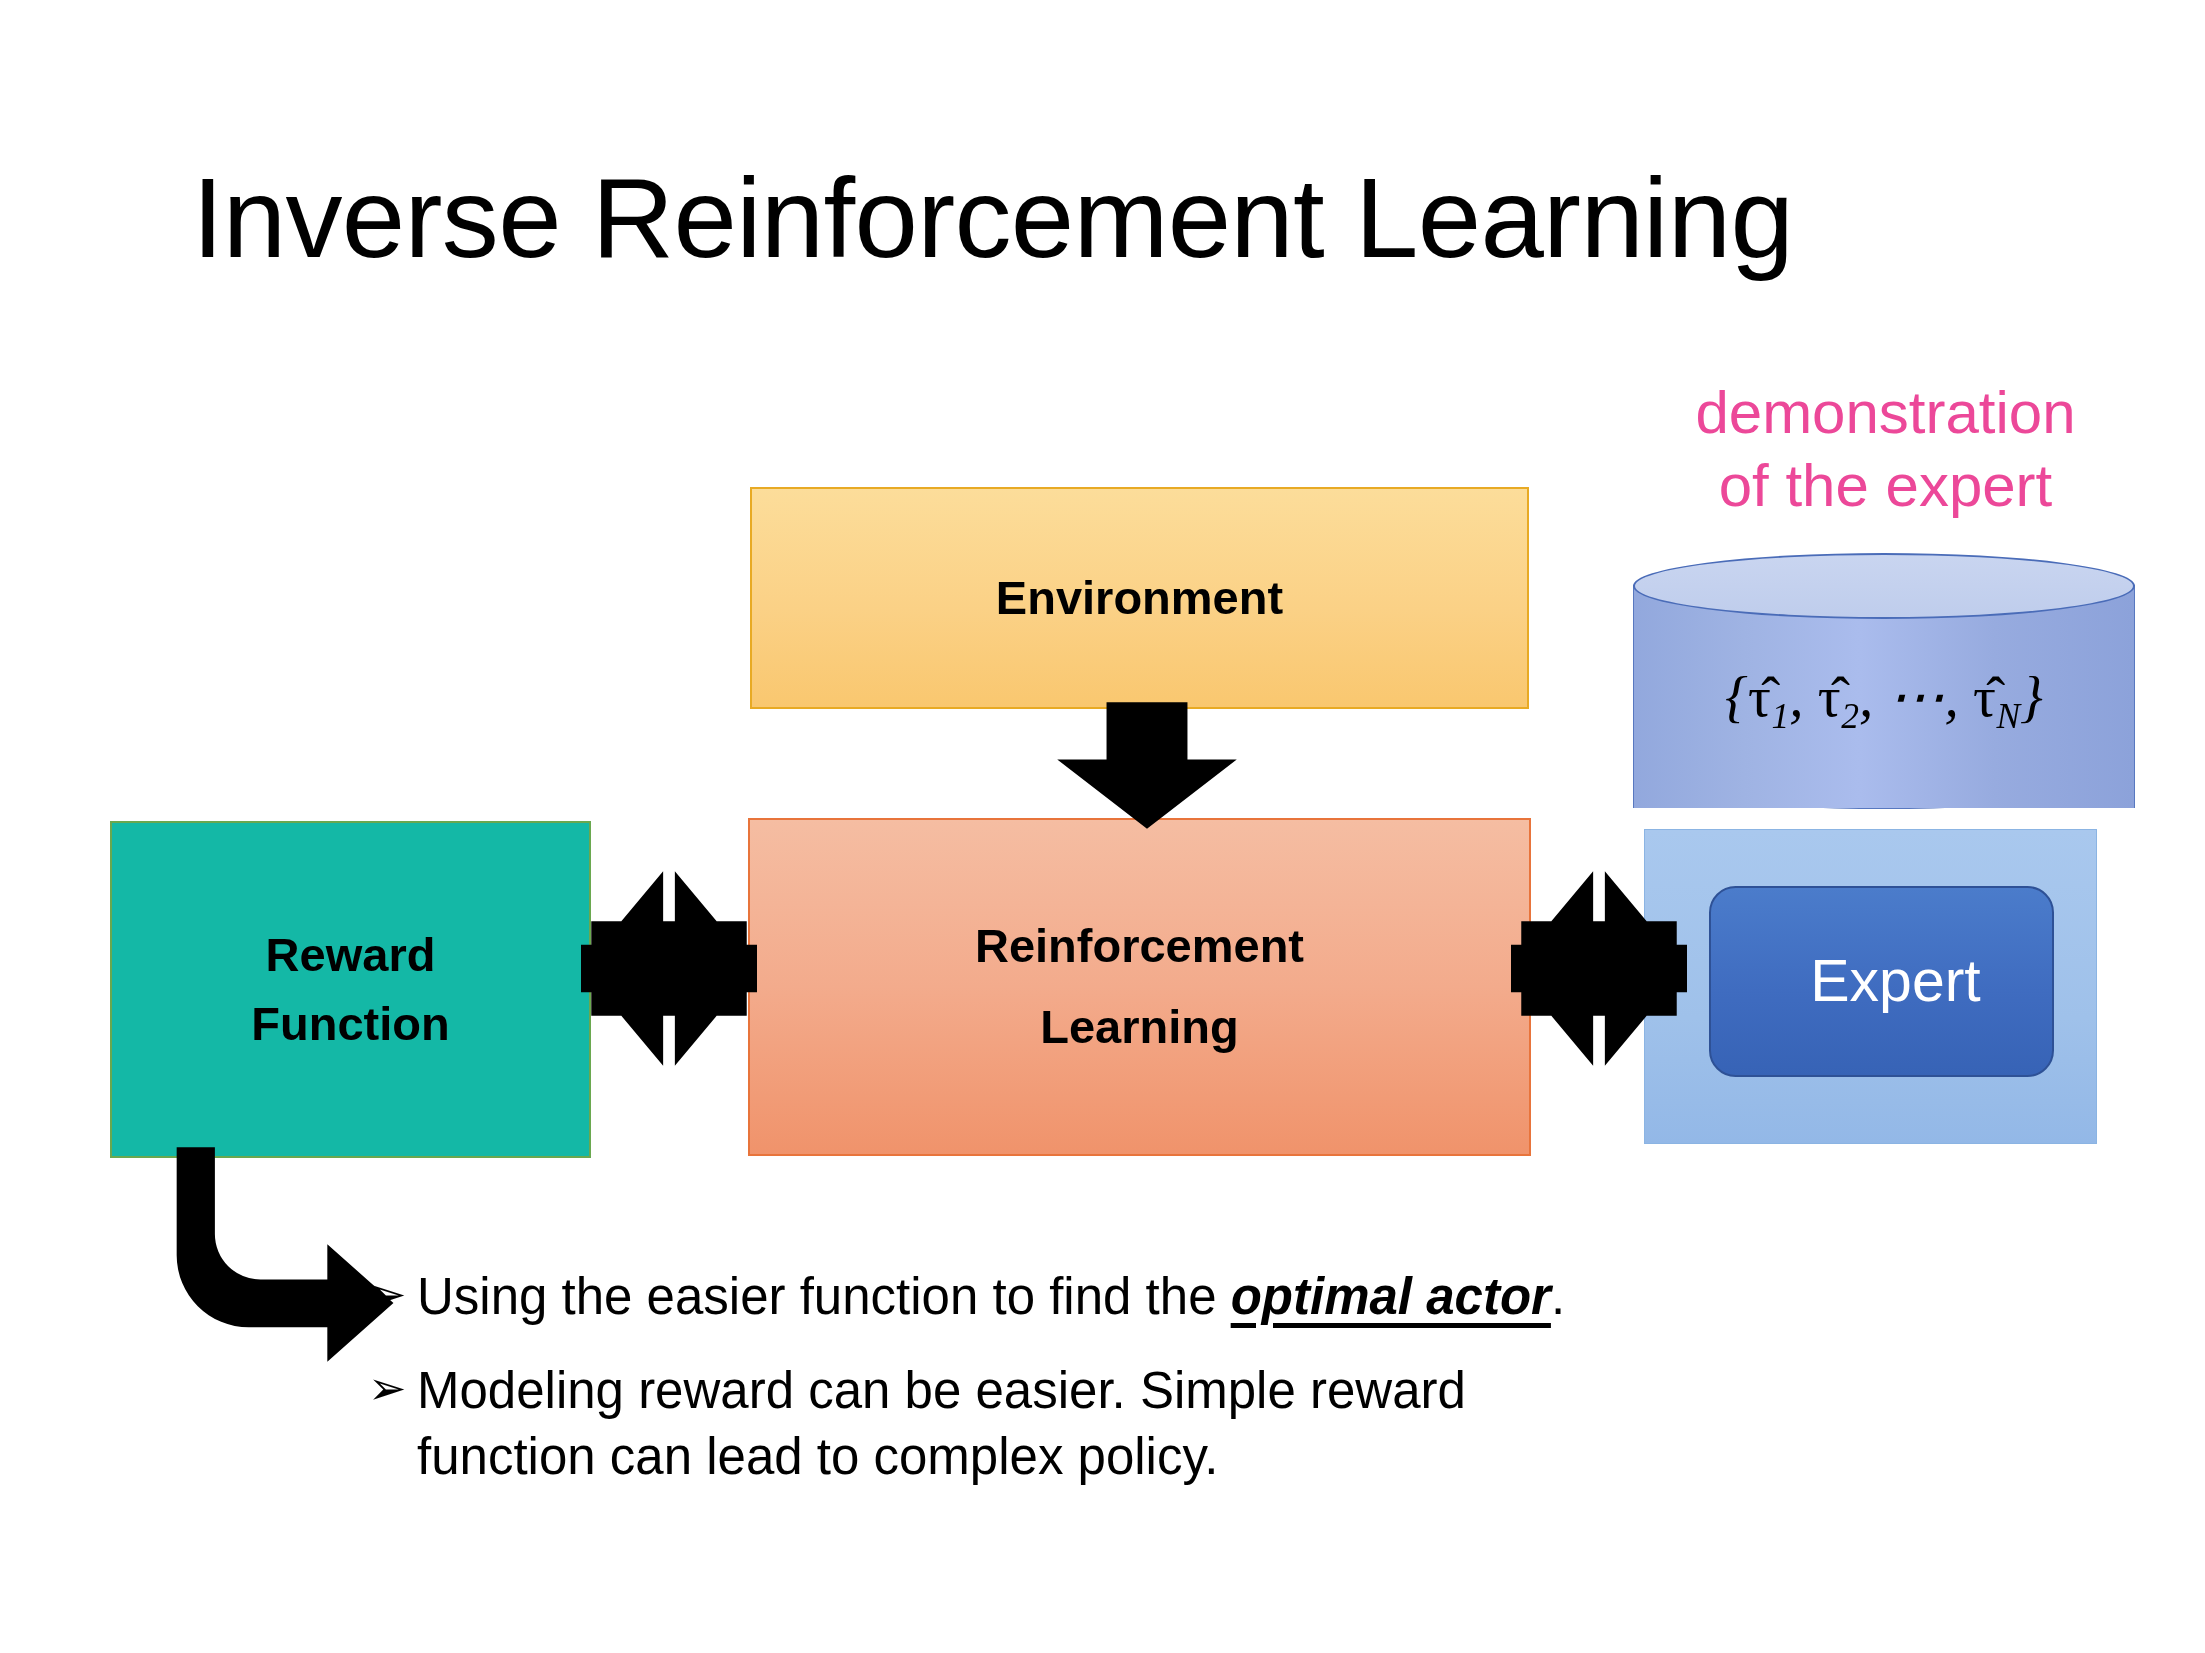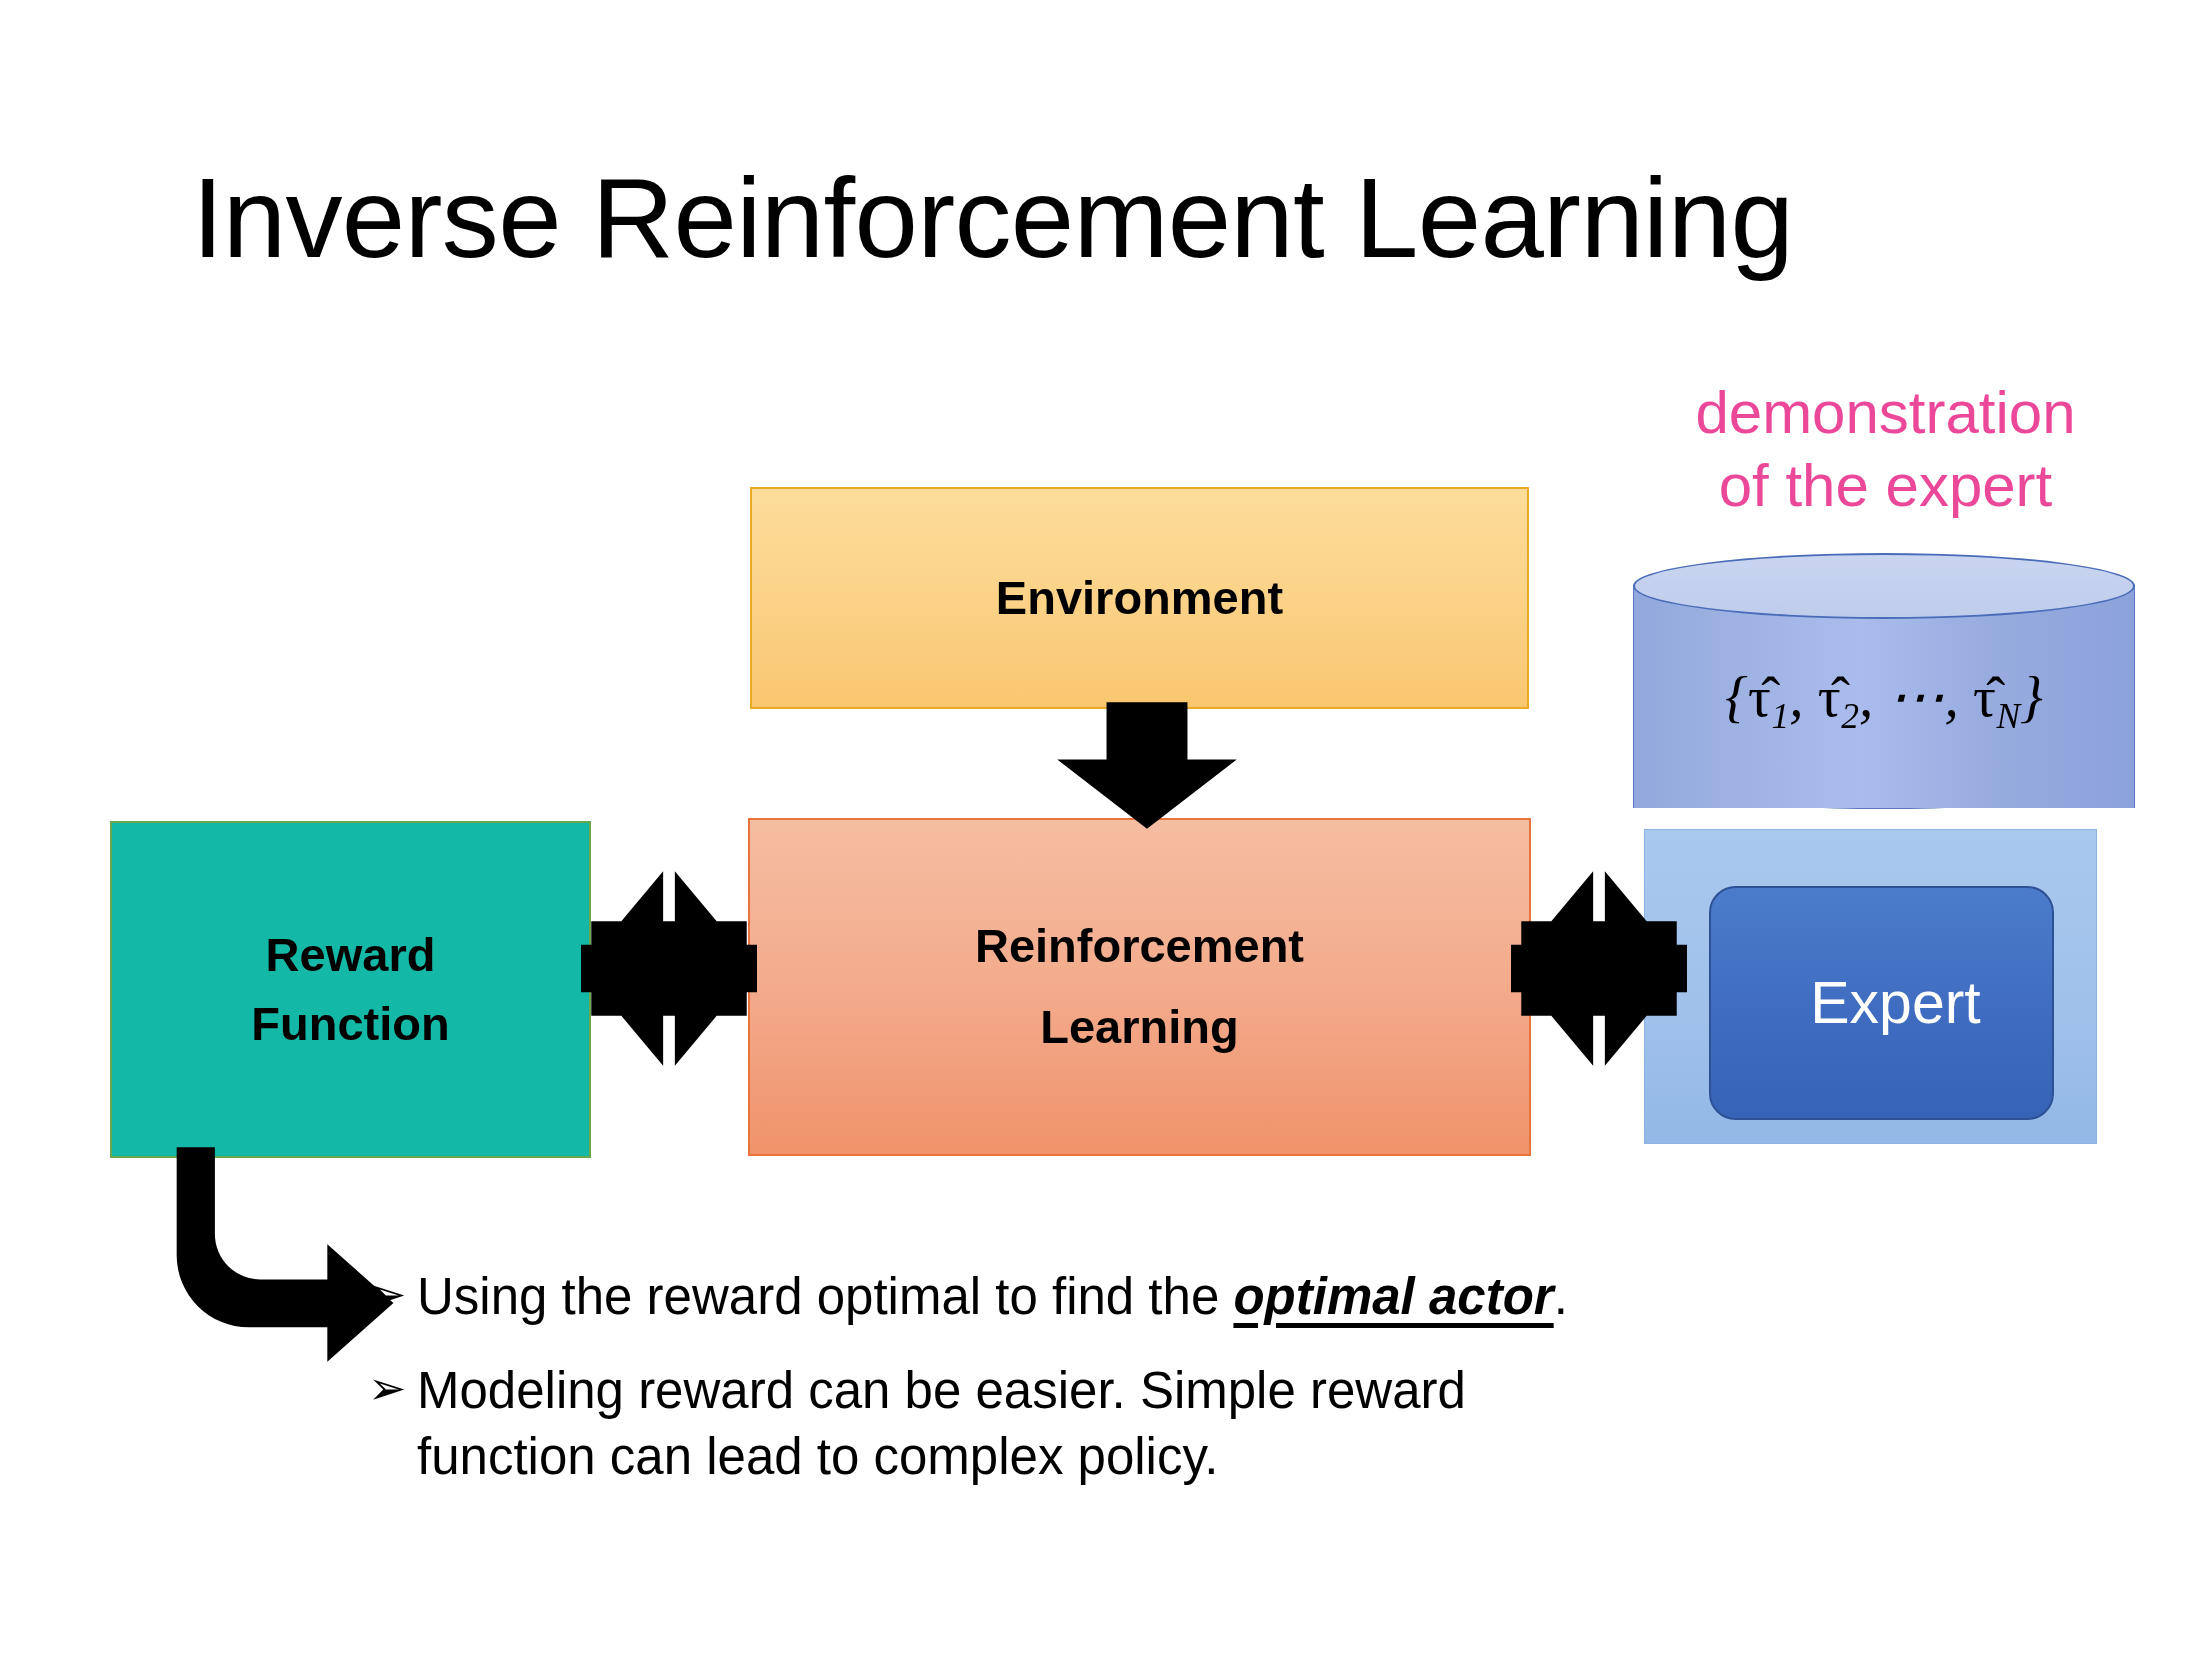--- a/index.html
+++ b/index.html
@@ -75,21 +75,21 @@
     position:absolute;
     left:1644px; top:829px;
     width:453px; height:315px;
     background:linear-gradient(180deg,#a9c8ee 0%,#9fc1ea 60%,#93b8e7 100%);
     border:1.5px solid #8bb4e3;
     box-sizing:border-box;
   }
   .expert-chip{
     position:absolute;
     left:1709px; top:886px;
-    width:345px; height:234px;
+    width:345px; height:191px;
     border-radius:26.5px;
     background:linear-gradient(180deg,#4b7ccb 0%,#3f6cc0 55%,#3763b6 100%);
     border:2.9px solid #2e5196;
     box-sizing:border-box;
     display:flex;align-items:center;justify-content:center;padding-left:28px;
   }
   .expert-chip .chip-label{
     color:#ffffff;
     font-size:59px;
     font-weight:400;
@@ -261,21 +261,21 @@
              L 210 245
              L 103 245
              A 98 98 0 0 1 5 147
              Z" fill="#000000"></path>
   </svg>
 
   <div class="bullets">
 
     <div class="bullet">
       <span class="bullet-marker">➢</span>
-      <span class="bullet-text"><span>Using the reward optimal to find the </span><span class="emph">optimal actor</span><span>.</span></span>
+      <span class="bullet-text"><span>Using the easier function to find the </span><span class="emph">optimal actor</span><span>.</span></span>
     </div>
 
     <div class="bullet">
       <span class="bullet-marker">➢</span>
       <span class="bullet-text"><span>Modeling reward can be easier. Simple reward</span><br><span>function can lead to complex policy.</span></span>
     </div>
 
   </div>
 
 </div>

